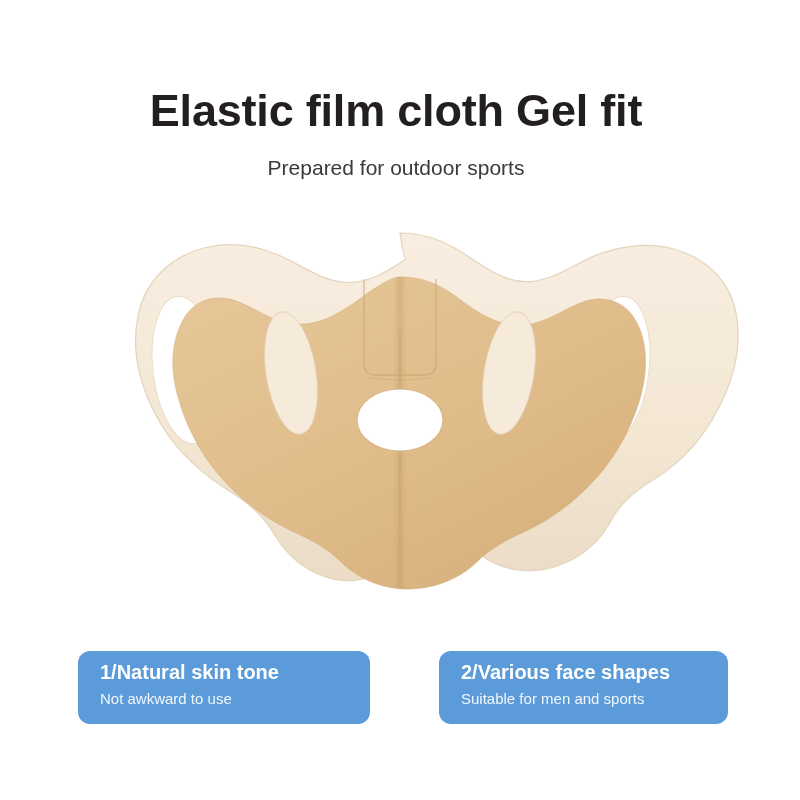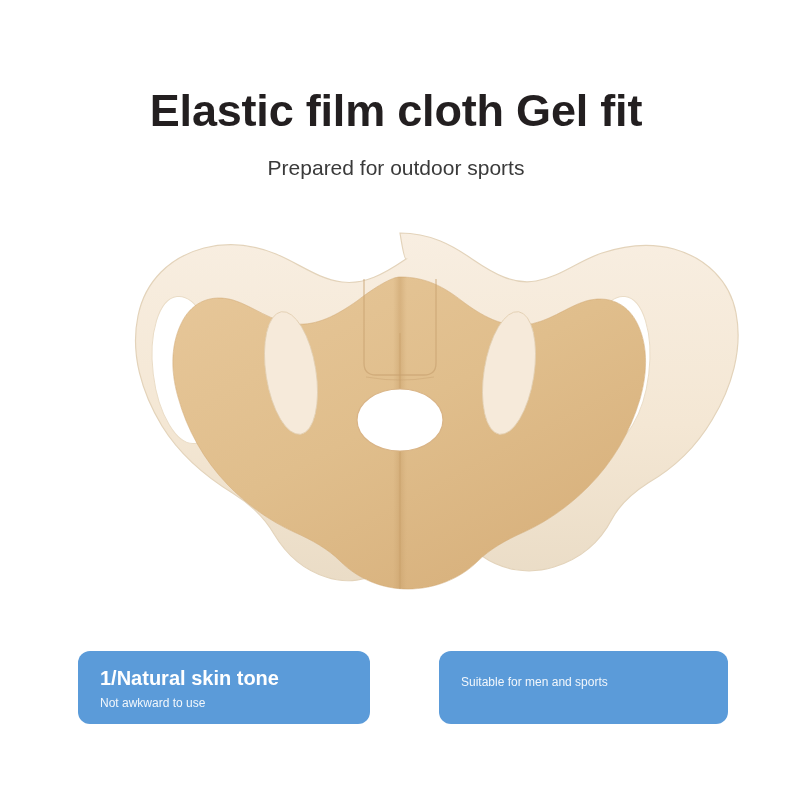--- a/index.html
+++ b/index.html
@@ -70,36 +70,36 @@
     left: 78px;
     width: 650px;
     height: 73px;
     display: flex;
     justify-content: space-between;
     align-items: stretch;
   }
   .feature-card {
     border-radius: 12px;
     box-sizing: border-box;
-    padding: 17px 0 0 22px;
+    padding: 11px 0 0 22px;
     color: #ffffff;
     overflow: hidden;
   }
   .feature-card.left  { width: 292px; }
   .feature-card.right { width: 289px; }
   .feature-title {
     font-size: 20px;
     font-weight: bold;
     line-height: 1.05;
     margin: 0;
     color: #ffffff;
     white-space: nowrap;
   }
   .feature-sub {
-    font-size: 12px;
+    font-size: 15px;
     font-weight: normal;
     line-height: 1.05;
     margin: 0;
     padding-top: 8px;
     color: #f2f7fc;
     white-space: nowrap;
   }
 </style>
 </head>
 <body style="background: rgb(255, 255, 255);">
@@ -236,18 +236,19 @@
   </div>
 
   <div class="features">
 
     <div class="feature-card left" style="background:#5B9BD9;">
       <p class="feature-title">1/Natural skin tone</p>
       <p class="feature-sub">Not awkward to use</p>
     </div>
 
     <div class="feature-card right" style="background:#5B9BD9;">
+      <p class="feature-title">2/Various face shapes</p>
       <p class="feature-sub">Suitable for men and sports</p>
     </div>
 
   </div>
 
 </div>
 
 </body></html>

